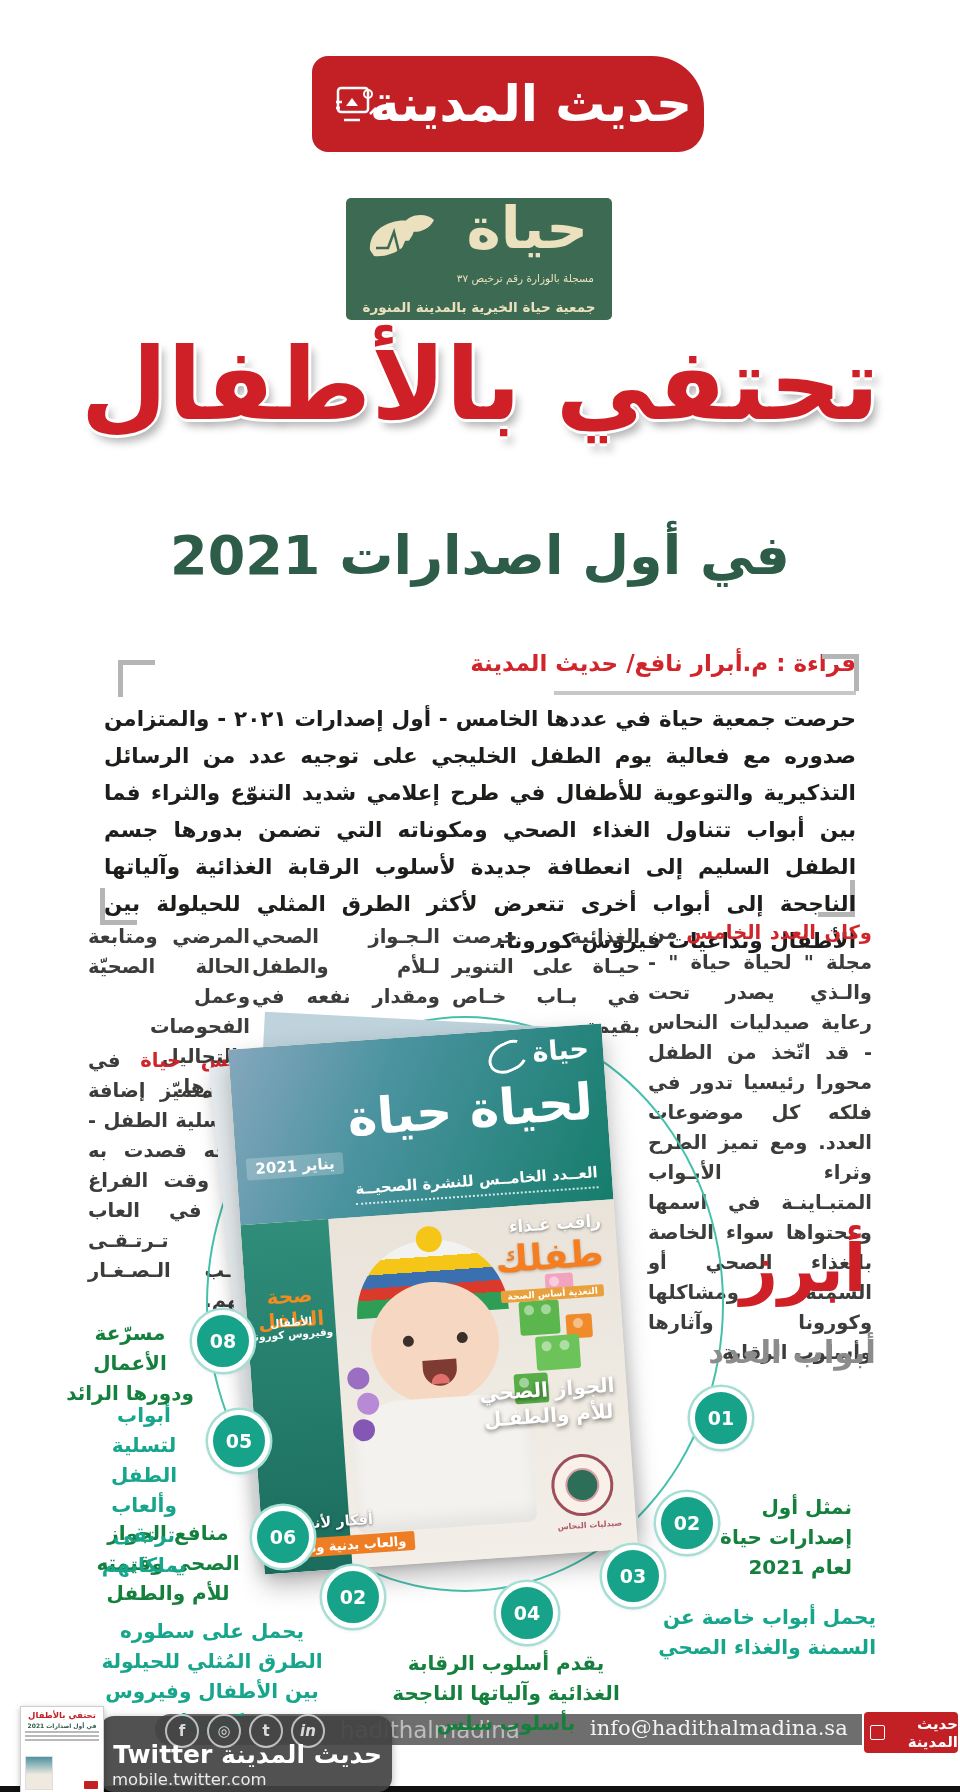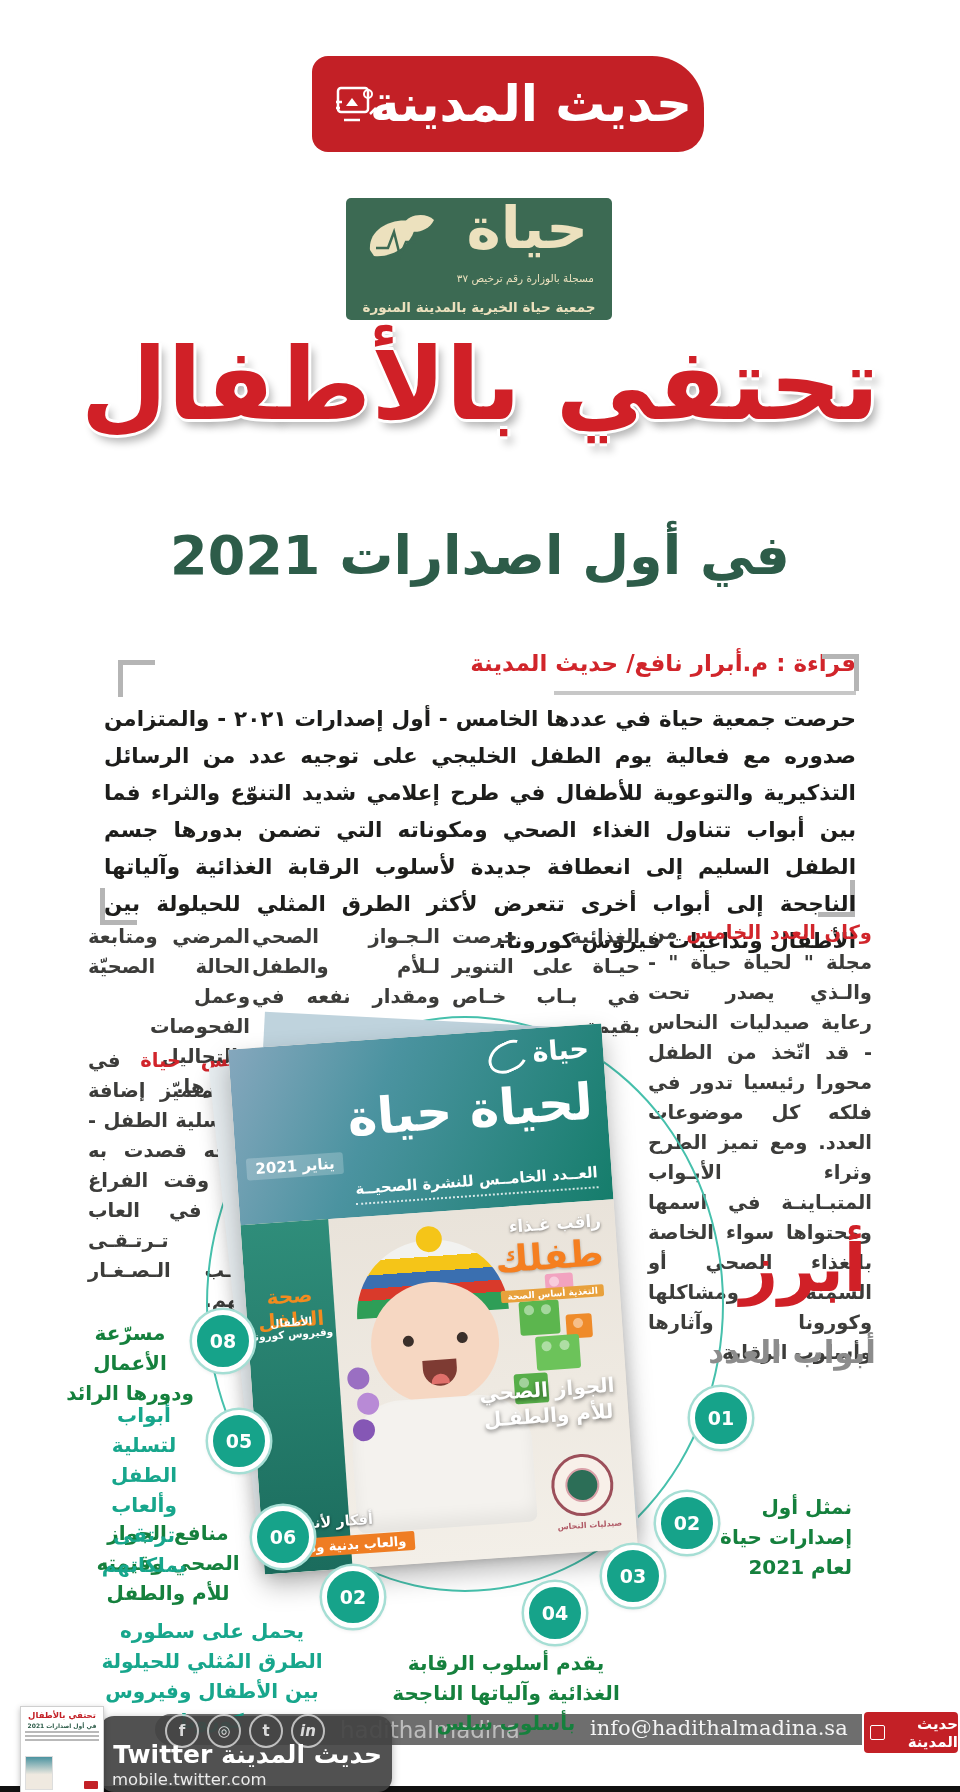--- a/index.html
+++ b/index.html
@@ -278,27 +278,28 @@
       </div>
     </div>
   </div>
 
   <div class="hl-title">أبرز</div>
   <div class="hl-sub">أبواب العدد</div>
 
   <div class="node" style="left:690px;top:1387px;">01</div>
   <div class="node" style="left:656px;top:1492px;">02</div>
   <div class="node" style="left:602px;top:1545px;">03</div>
-  <div class="node" style="left:496px;top:1582px;margin-left:28px;">04</div>
+  <div class="node" style="left:496px;top:1582px;">04</div>
   <div class="node" style="left:322px;top:1566px;">02</div>
   <div class="node" style="left:252px;top:1506px;">06</div>
   <div class="node" style="left:208px;top:1410px;">05</div>
   <div class="node" style="left:192px;top:1310px;">08</div>
 
   <div class="hl-item gray" style="left:718px;top:1492px;width:134px;text-align:right;">نمثل أول إصدارات حياة لعام 2021</div>
+  <div class="hl-item teal" style="left:650px;top:1602px;width:226px;text-align:right;">يحمل أبواب خاصة عن السمنة والغذاء الصحي</div>
   <div class="hl-item gray" style="left:372px;top:1648px;width:268px;text-align:center;">يقدم أسلوب الرقابة الغذائية وآلياتها الناجحة بأسلوب سلس</div>
   <div class="hl-item teal" style="left:96px;top:1616px;width:232px;text-align:center;">يحمل على سطوره الطرق المُثلي للحيلولة بين الأطفال وفيروس كورونا</div>
   <div class="hl-item gray" style="left:88px;top:1518px;width:160px;text-align:center;">منافع الجواز الصحي وقيمته للأم والطفل</div>
   <div class="hl-item teal" style="left:84px;top:1400px;width:120px;text-align:center;">أبواب لتسلية الطفل وألعاب ترتقى بملكاتهم</div>
   <div class="hl-item gray" style="left:64px;top:1318px;width:132px;text-align:center;">مسرّعة الأعمال ودورها الرائد</div>
 
   <div class="footer-bar"></div>
   <div class="footer-handle">hadithalmadina</div>
   <div class="footer-email">info@hadithalmadina.sa</div>
   <div class="footer-logo">

